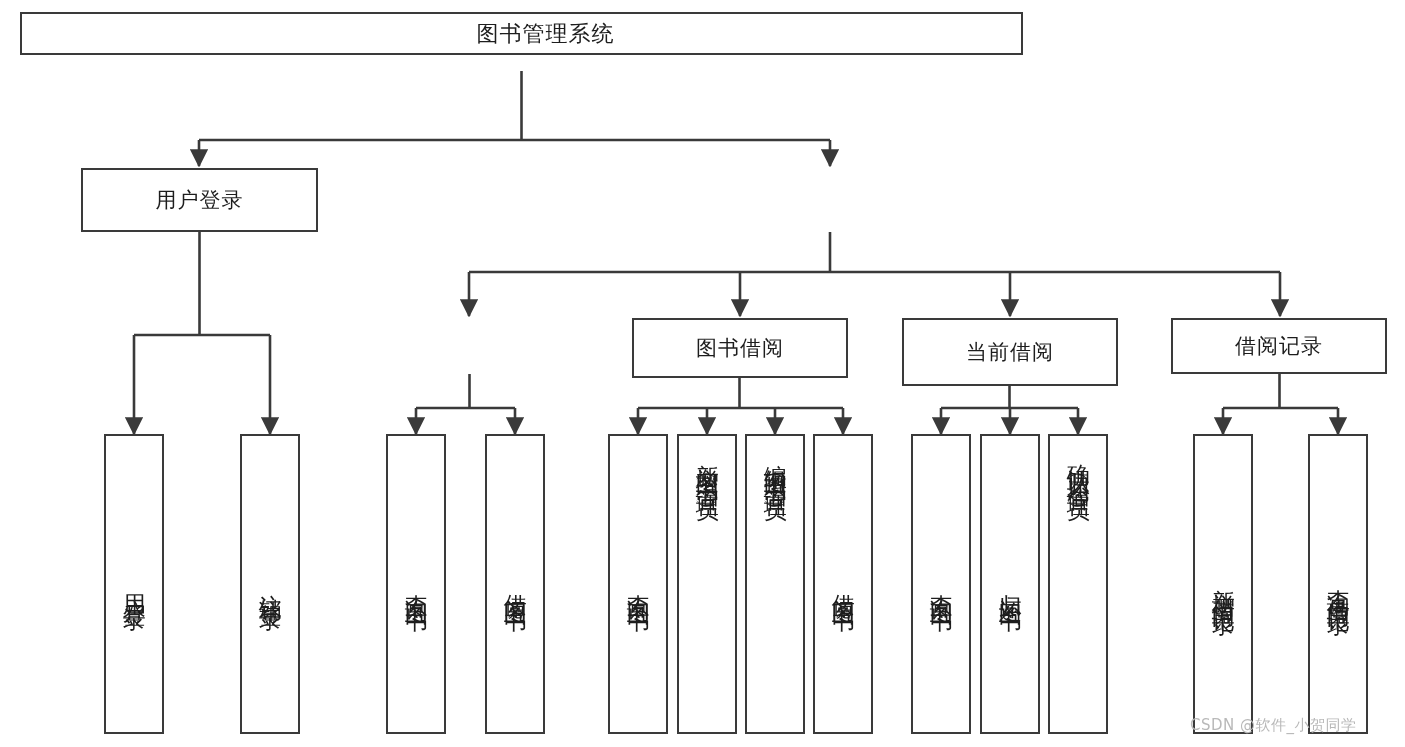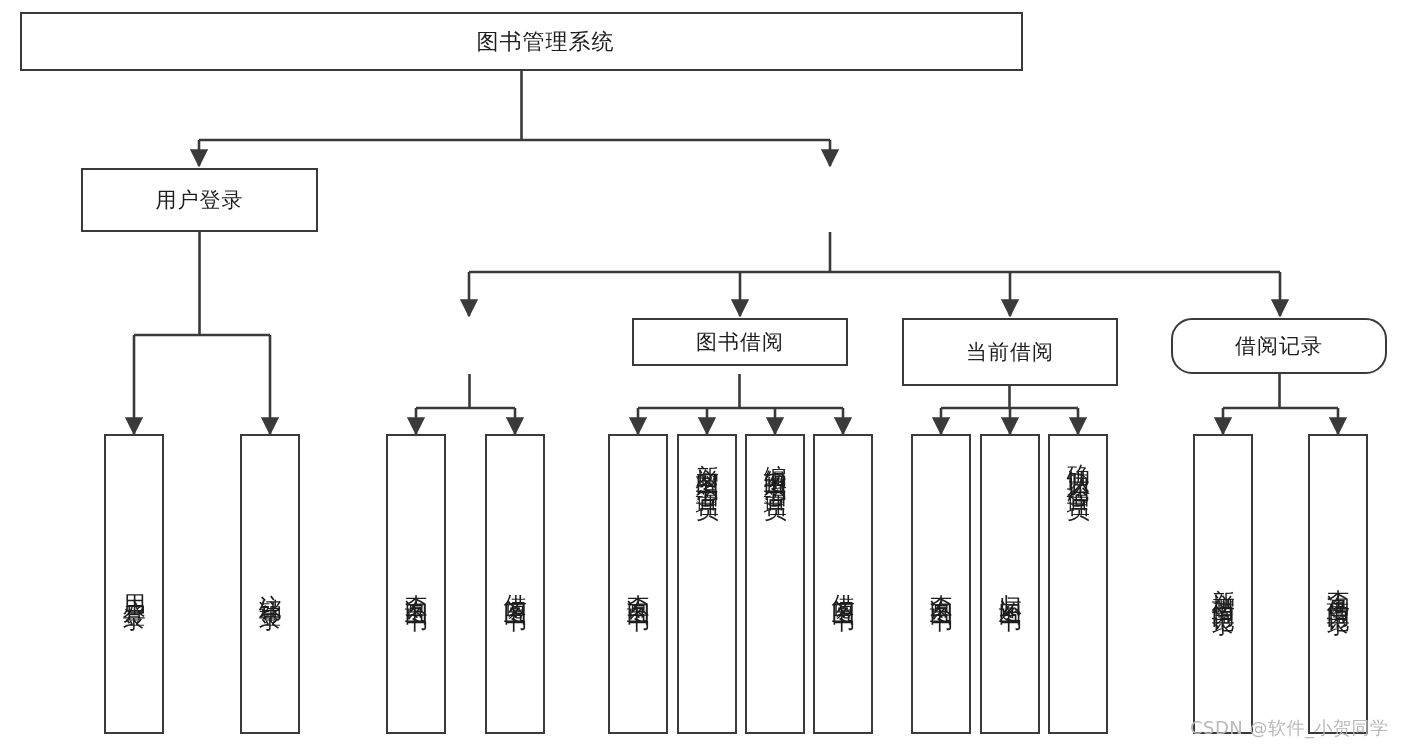--- a/index.html
+++ b/index.html
@@ -56,21 +56,21 @@
     padding-top: 6px;
   }
   .leaf.center-txt {
     align-items: center;
     padding-top: 0;
   }
   #watermark {
     position: absolute;
     left: 1190px;
     top: 716px;
-    font-size: 18px;
+    font-size: 15px;
     color: #b9b9b9;
     white-space: nowrap;
     letter-spacing: 0.5px;
     pointer-events: none;
   }
 </style>
 </head>
 <body>
 
 <div id="diagram-root">
@@ -121,35 +121,35 @@
       <path d="M 1010 408 L 1010 434" marker-end="url(#arrow)"></path>
       <path d="M 1078 408 L 1078 434" marker-end="url(#arrow)"></path>
 
       <path d="M 1279.5 374 L 1279.5 408"></path>
       <path d="M 1223 408 L 1338 408"></path>
       <path d="M 1223 408 L 1223 434" marker-end="url(#arrow)"></path>
       <path d="M 1338 408 L 1338 434" marker-end="url(#arrow)"></path>
     </g>
   </svg>
 
-  <div class="node node-root" style="left:20px; top:12px; width:1003px; height:59px;padding-left:48px;">
+  <div class="node node-root" style="left:20px; top:12px; width:1003px; height:43px;padding-left:48px;">
     <span class="node-h">图书管理系统</span>
   </div>
 
   <div class="node" style="left:81px; top:168px; width:237px; height:64px;">
     <span class="node-h">用户登录</span>
   </div>
 
-  <div class="node" style="left:632px; top:318px; width:216px; height:48px;">
+  <div class="node" style="left:632px; top:318px; width:216px; height:60px;">
     <span class="node-h">图书借阅</span>
   </div>
   <div class="node" style="left:902px; top:318px; width:216px; height:68px;">
     <span class="node-h">当前借阅</span>
   </div>
-  <div class="node" style="left:1171px; top:318px; width:216px; height:56px;border-radius:21px;">
+  <div class="node" style="left:1171px; top:318px; width:216px; height:56px;">
     <span class="node-h">借阅记录</span>
   </div>
 
   <div class="node leaf center-txt" style="left:104px; top:434px; width:60px; height:300px;">
     <span class="node-v">用户登录</span>
   </div>
   <div class="node leaf center-txt" style="left:240px; top:434px; width:60px; height:300px;">
     <span class="node-v">注销登录</span>
   </div>
 

